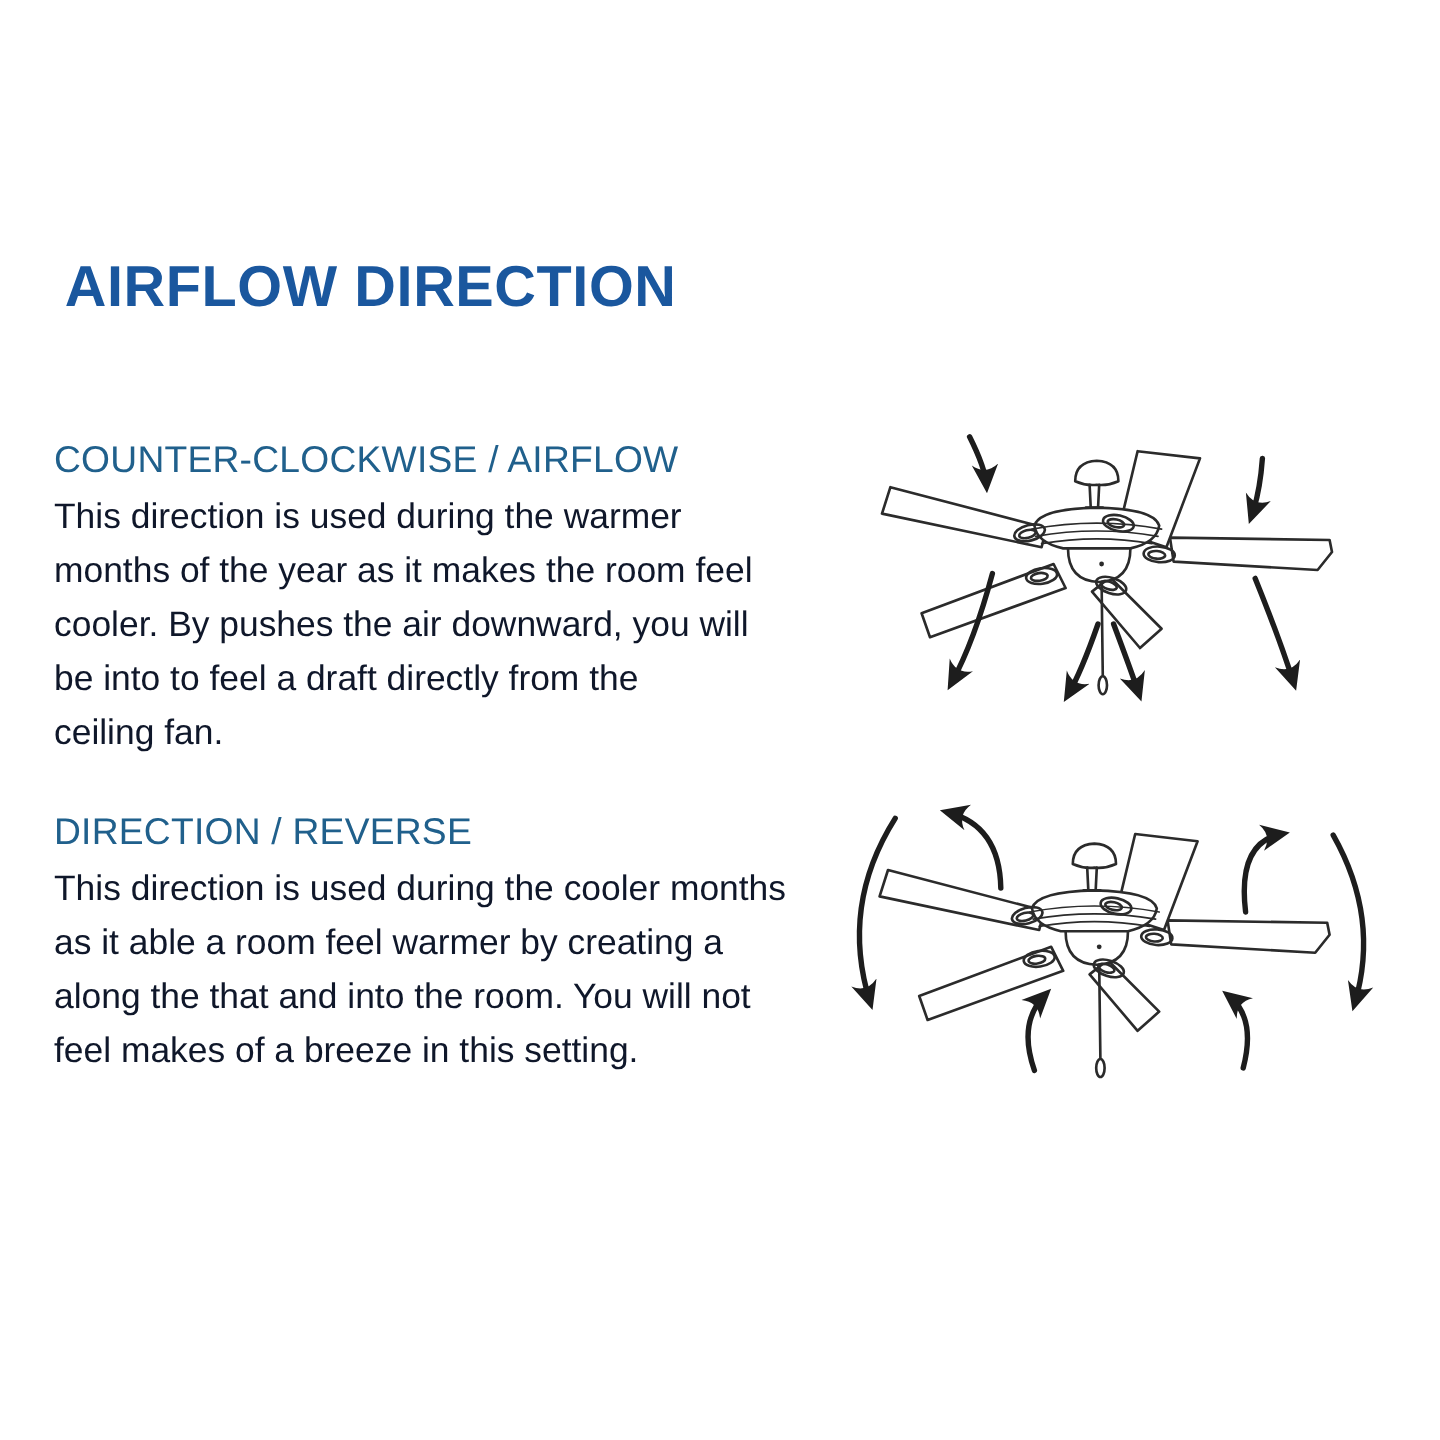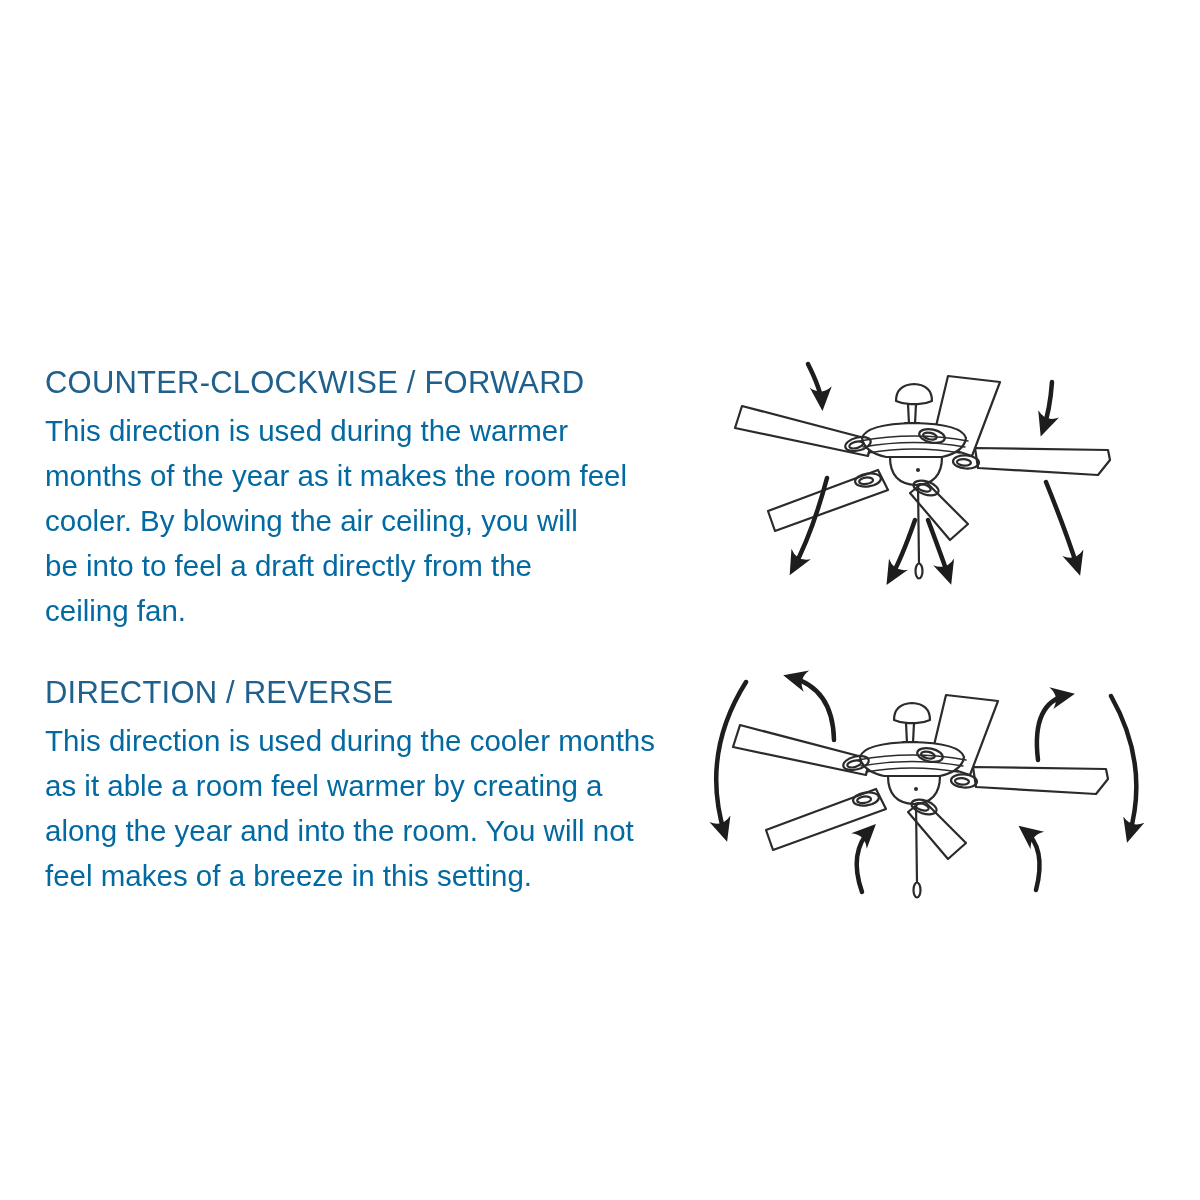--- a/index.html
+++ b/index.html
@@ -20,49 +20,50 @@
   .section { position: absolute; left: 45px; width: 680px; }
   .section-1 { top: 364px; }
   .section-2 { top: 674px; }
   .section-heading {
     margin: 0 0 6px 0; font-size: 31px; font-weight: 500;
     line-height: 38px; letter-spacing: 0.2px;
     color: #20608c; white-space: nowrap;
   }
   .body-line {
     font-size: 29.5px; line-height: 45px;
-    color: #0369a1; white-space: nowrap;
+    color: #0f172a; white-space: nowrap;
   }
   .fan-figure { position: absolute; }
   .fan-figure-1 { left: 700px; top: 338px; width: 470px; height: 290px; }
   .fan-figure-2 { left: 690px; top: 650px; width: 480px; height: 295px; }
 </style>
 </head>
 <body>
 
 <main class="canvas">
 
+  <h1 class="page-title">AIRFLOW DIRECTION</h1>
 
   <section class="section section-1">
-    <h2 class="section-heading">COUNTER-CLOCKWISE / FORWARD</h2>
+    <h2 class="section-heading">COUNTER-CLOCKWISE / AIRFLOW</h2>
     <div>
       <div class="body-line">This direction is used during the warmer</div>
       <div class="body-line">months of the year as it makes the room feel</div>
-      <div class="body-line">cooler. By blowing the air ceiling, you will</div>
+      <div class="body-line">cooler. By pushes the air downward, you will</div>
       <div class="body-line">be into to feel a draft directly from the</div>
       <div class="body-line">ceiling fan.</div>
     </div>
   </section>
 
   <section class="section section-2">
     <h2 class="section-heading">DIRECTION / REVERSE</h2>
     <div>
       <div class="body-line">This direction is used during the cooler months</div>
       <div class="body-line">as it able a room feel warmer by creating a</div>
-      <div class="body-line">along the year and into the room. You will not</div>
+      <div class="body-line">along the that and into the room. You will not</div>
       <div class="body-line">feel makes of a breeze in this setting.</div>
     </div>
   </section>
 
   <svg class="fan-figure fan-figure-1" viewBox="0 0 470 290" xmlns="http://www.w3.org/2000/svg">
     <defs>
       <marker id="ah" markerWidth="34" markerHeight="30" refX="17" refY="12" orient="auto" markerUnits="userSpaceOnUse">
         <path d="M0,1 L24,12 L0,23 Q9,12 0,1 Z" fill="#1d1d1d"></path>
       </marker>
       <g id="scroll-iron" fill="none">

